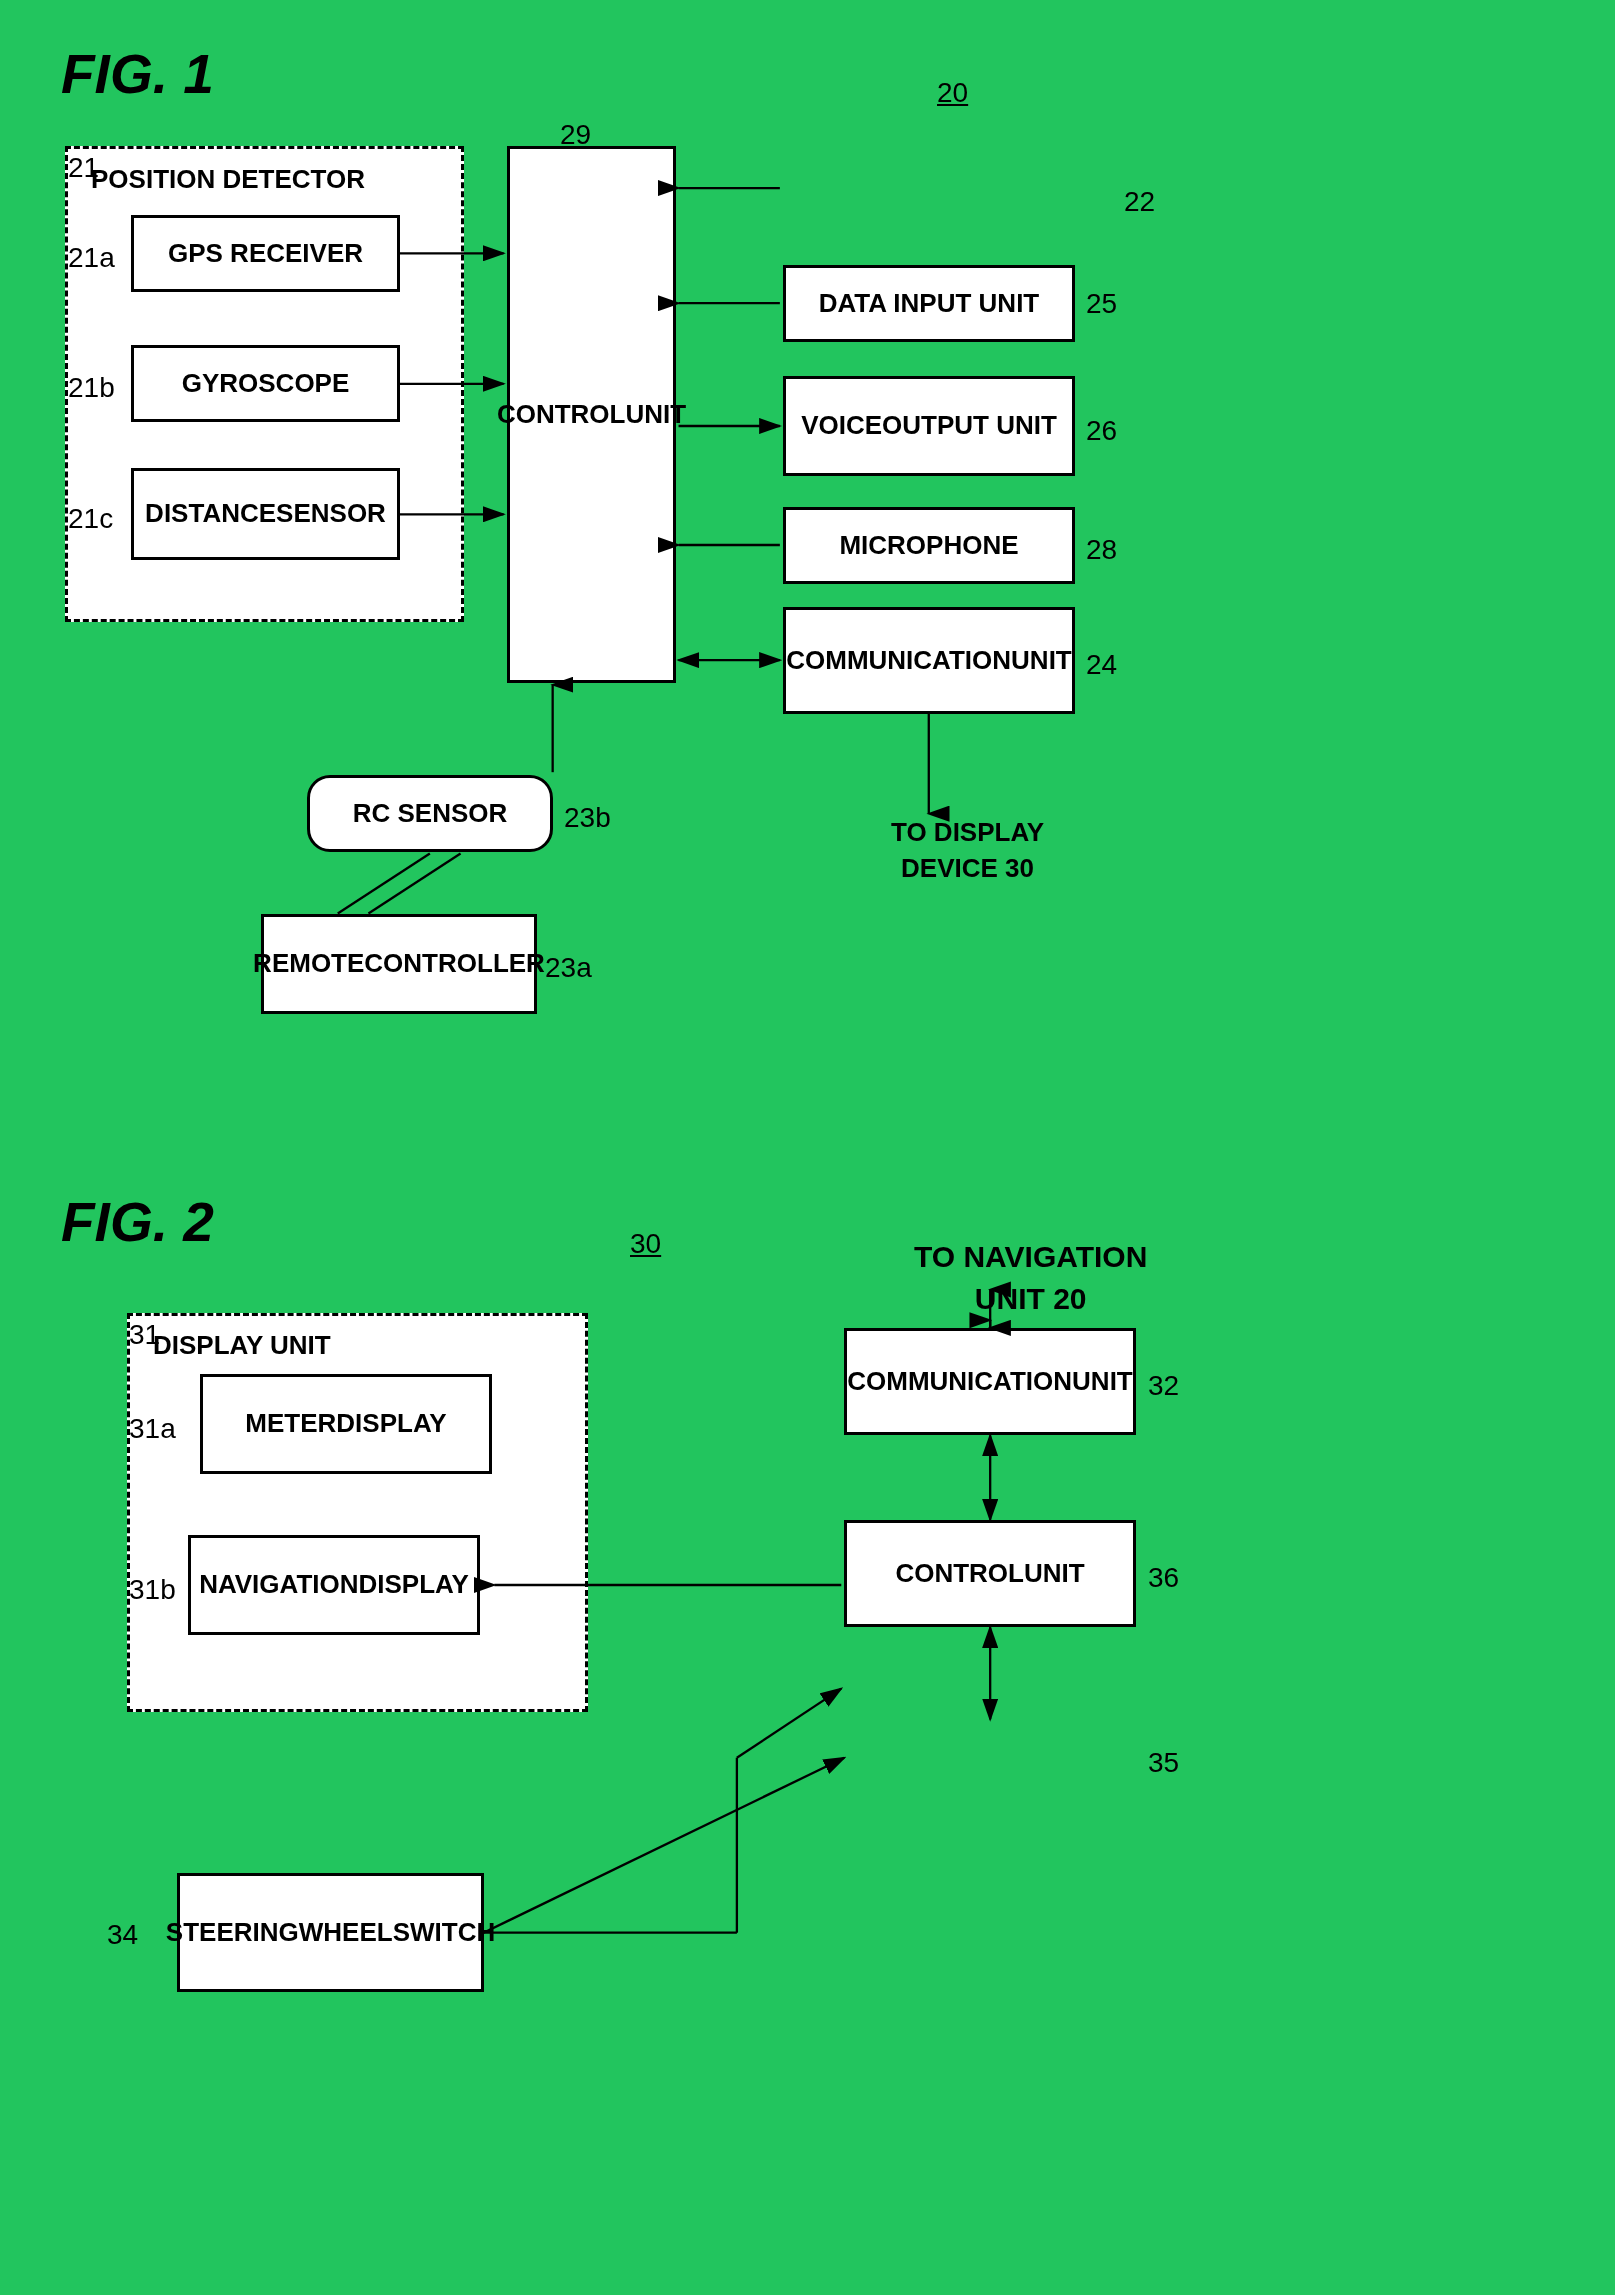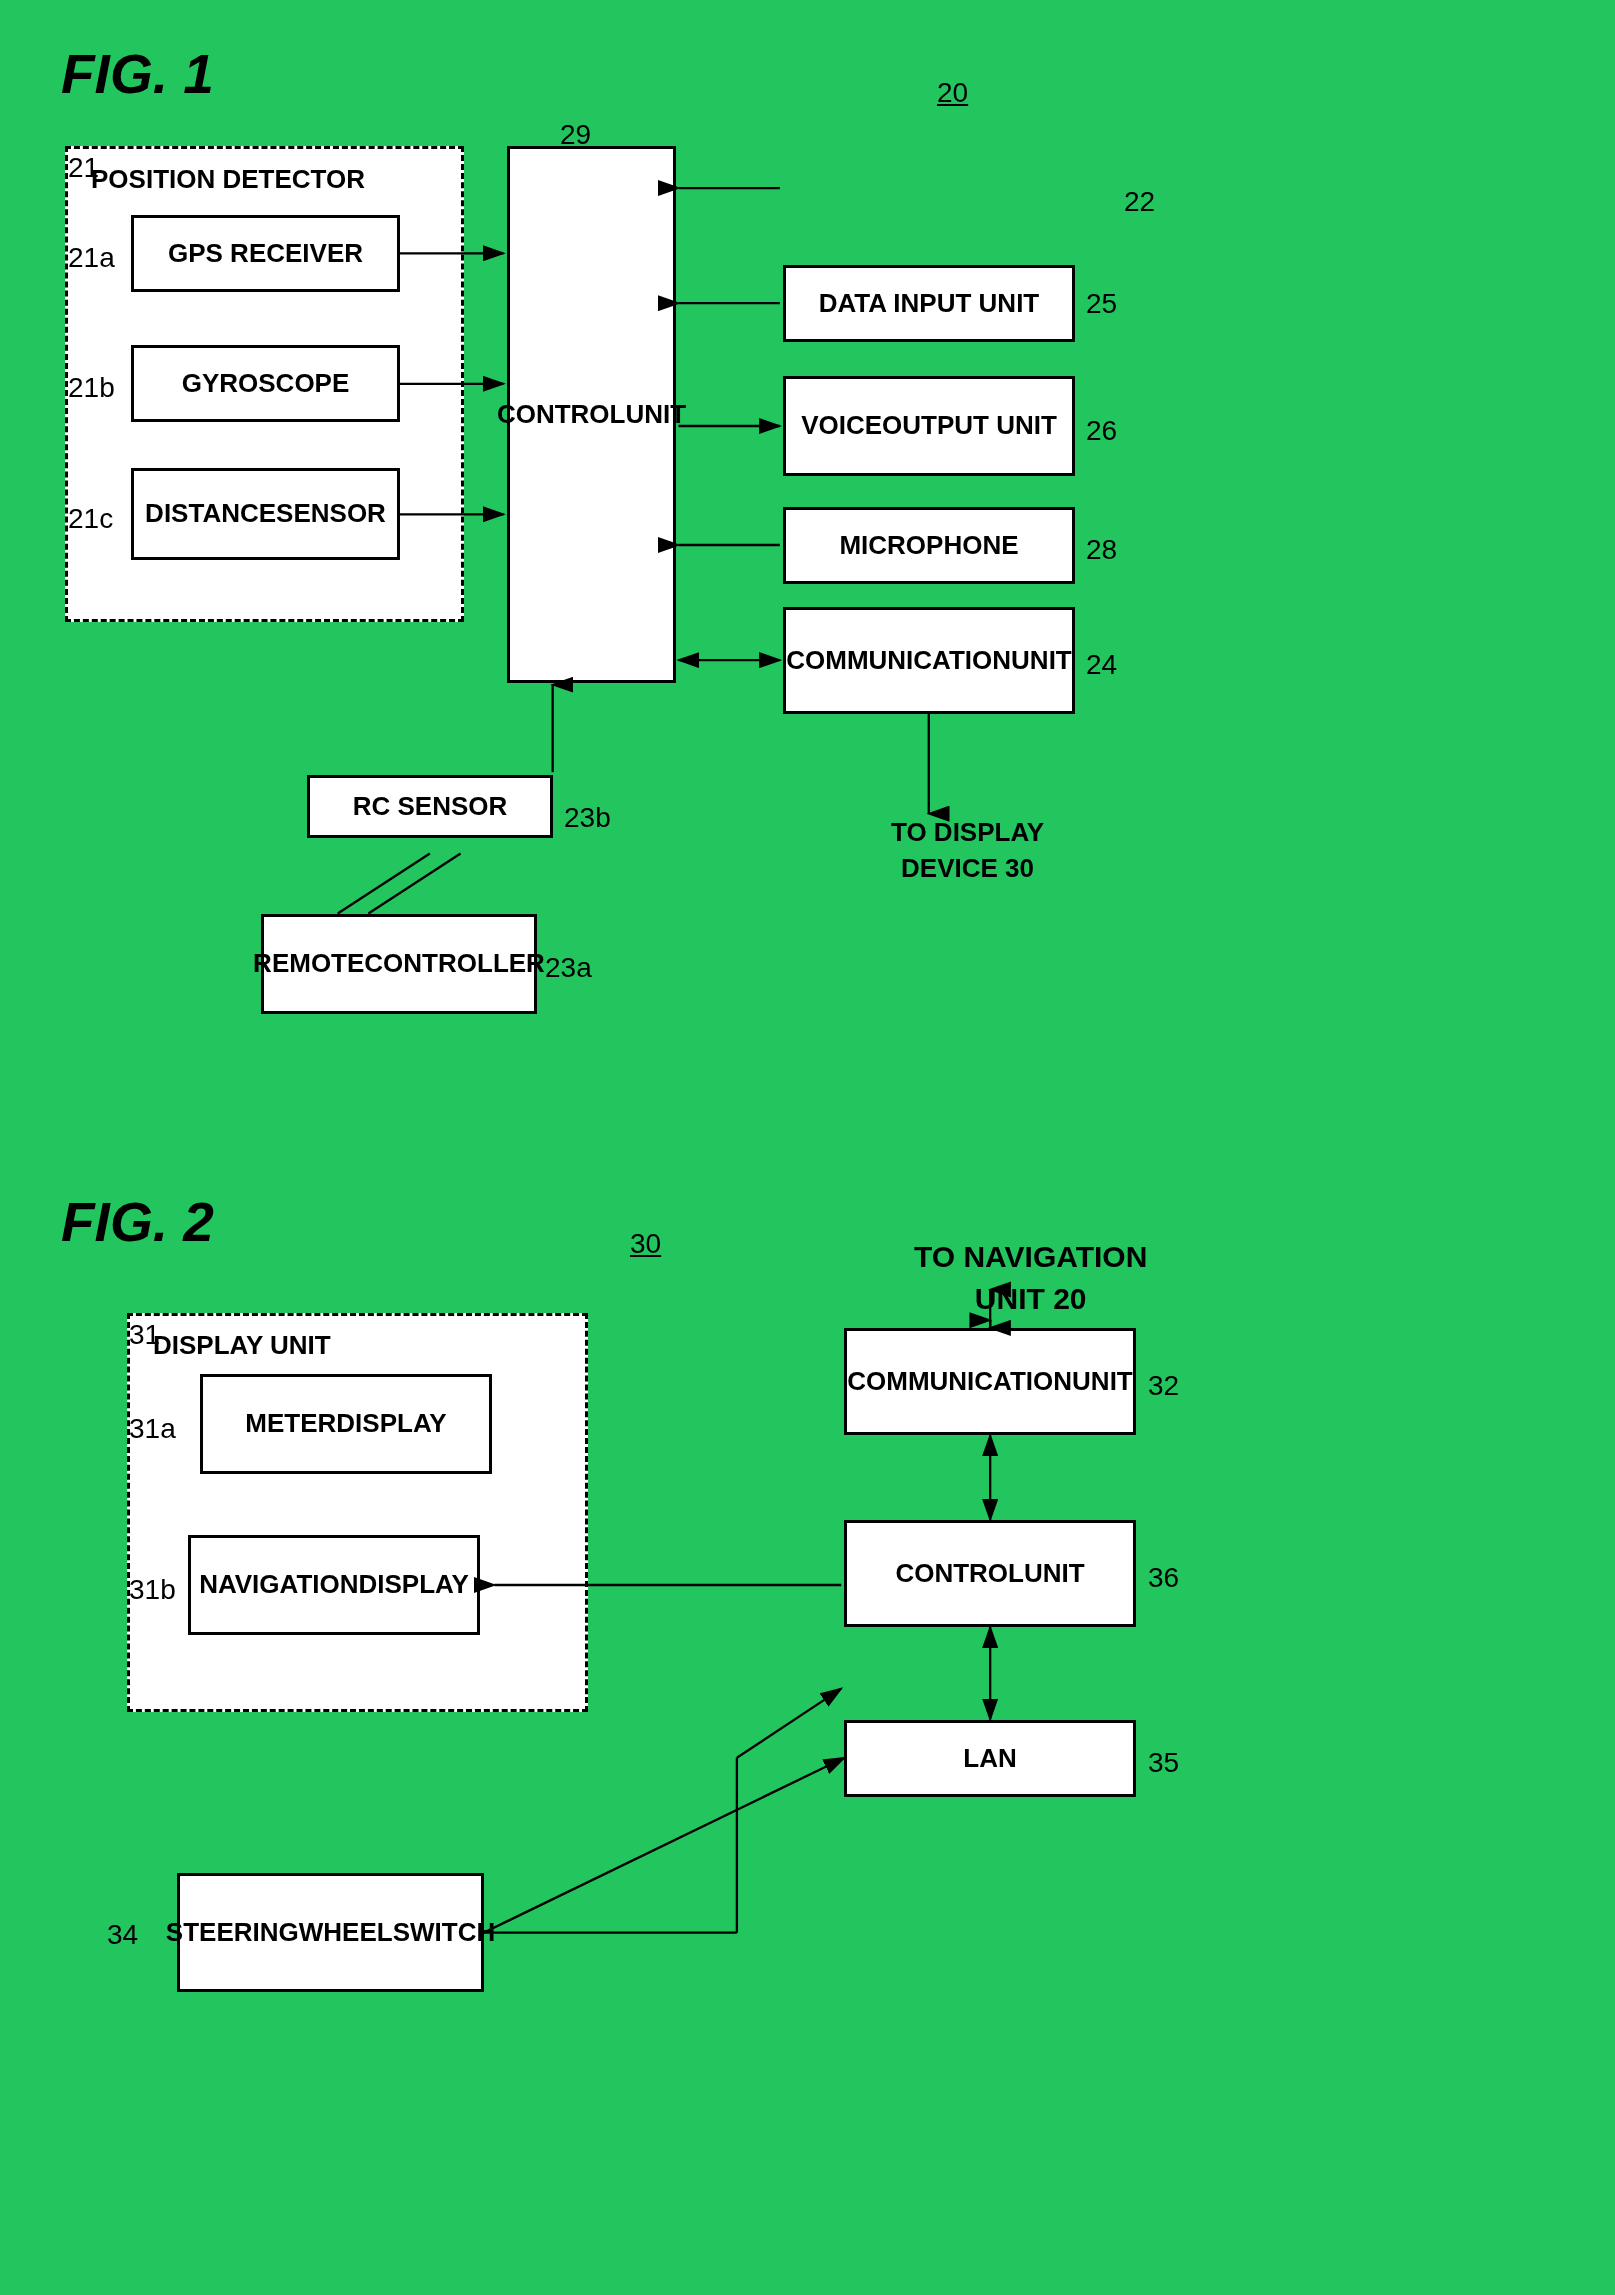--- a/index.html
+++ b/index.html
@@ -131,21 +131,21 @@
 
   <div class="ref-num" style="left:1086px; top:534px;">28</div>
 
   <div class="block-box" style="left:783px; top:607px; width:292px; height:107px;">
       <span style="display:block">COMMUNICATION</span>
       <span style="display:block">UNIT</span>
     </div>
 
   <div class="ref-num" style="left:1086px; top:649px;">24</div>
 
-  <div class="block-box" style="left:307px; top:775px; width:246px; height:63px;">RC SENSOR</div>
+  <div class="block-box" style="left:307px; top:775px; width:246px; height:77px;border-radius:23px;">RC SENSOR</div>
 
   <div class="ref-num" style="left:564px; top:802px;">23b</div>
 
   <div class="block-box" style="left:261px; top:914px; width:276px; height:100px;">
       <span style="display:block">REMOTE</span>
       <span style="display:block">CONTROLLER</span>
     </div>
 
   <div class="ref-num" style="left:545px; top:952px;">23a</div>
 
@@ -236,21 +236,20 @@
 
   <div class="ref-num" style="left:1148px; top:1370px;">32</div>
 
   <div class="block-box" style="left:844px; top:1520px; width:292px; height:107px;">
       <span style="display:block">CONTROL</span>
       <span style="display:block">UNIT</span>
     </div>
 
   <div class="ref-num" style="left:1148px; top:1562px;">36</div>
 
-  <div class="block-box" style="left:844px; top:1720px; width:292px; height:77px;">LAN</div>
 
   <div class="ref-num" style="left:1148px; top:1747px;">35</div>
 
   <div class="block-box" style="left:177px; top:1873px; width:307px; height:119px;">
       <span style="display:block">STEERING</span>
       <span style="display:block">WHEEL</span>
       <span style="display:block">SWITCH</span>
     </div>
 
   <div class="ref-num" style="left:107px; top:1919px;">34</div>

